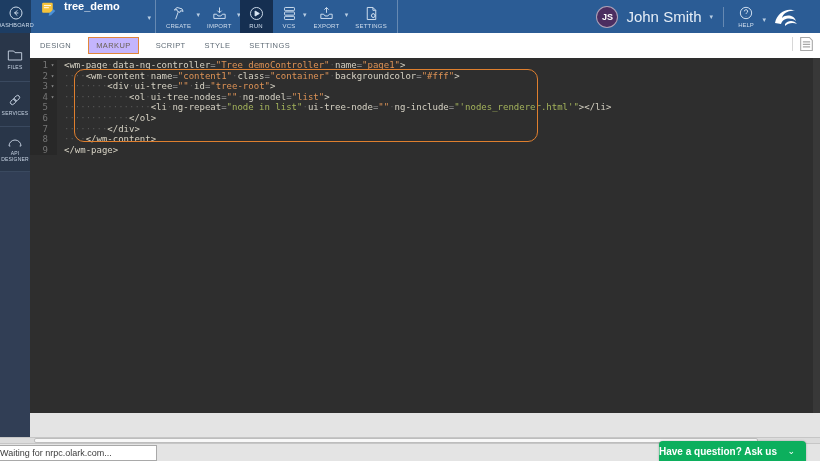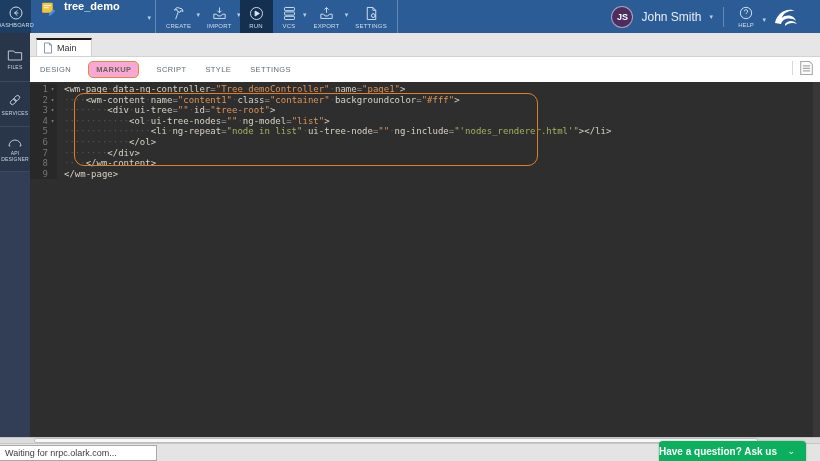--- a/index.html
+++ b/index.html
@@ -15,41 +15,41 @@
   .caret { color:#b9cee3; font-size:7px; line-height:1; }
   .proj .caret { position:absolute; right:2px; top:14px; }
   .tbtn { position:relative; display:flex; flex-direction:column; align-items:center; justify-content:center; gap:1px; padding:0 8px; cursor:pointer; }
   .tbtn .lbl { font-size:6px; color:#cfdded; letter-spacing:.2px; }
   .tbtn .caret { position:absolute; right:-1px; top:11px; }
   .tbtn.active { background:#152f51; }
   .tb-divider { width:1px; background:rgba(255,255,255,.28); margin:0 2px; }
   .tb-right { margin-left:auto; display:flex; align-items:center; gap:8px; padding-right:20px; }
   .avatar { width:22px; height:22px; border-radius:50%; background:#4b2d60; border:1px solid rgba(255,255,255,.55);
             color:#fff; font-size:9px; font-weight:bold; display:flex; align-items:center; justify-content:center; }
-  .user-name { color:#e6eef7; font-size:12px; }
+  .user-name { color:#e6eef7; font-size:15px; }
   .help-btn { position:relative; display:flex; flex-direction:column; align-items:center; gap:1px; padding:0 10px 0 4px; cursor:pointer; }
   .help-btn .lbl { font-size:6px; color:#cfdded; }
   .help-btn .caret { position:absolute; right:-2px; top:11px; }
   .logo { width:28px; height:28px; display:flex; align-items:center; justify-content:center; }
 
   
   .sidebar { position:absolute; top:33px; left:0; width:30px; height:404px; background:#313e55; }
   .side-item { height:45px; background:#293649; border-bottom:1px solid #3a495f; display:flex; flex-direction:column; align-items:center; justify-content:center; gap:2px; cursor:pointer; }
   .side-item:first-child { padding-top:4px; height:49px; }
   .side-item .lbl { font-size:5px; color:#c6d2e2; text-align:center; line-height:1.3; letter-spacing:.2px; }
 
   
   .main { position:absolute; top:33px; left:30px; width:790px; height:404px; }
   .tabstrip { height:24px; background:#e6e6e6; border-bottom:1px solid #d2d2d2; position:relative; }
   .tab { position:absolute; left:6px; bottom:0; height:18px; width:56px; background:#fff; border:1px solid #cfcfcf; border-bottom:none; border-top:2px solid #1c1c1c; display:flex; align-items:center; gap:4px; padding:0 6px; cursor:pointer; }
   .tab .lbl { font-size:9px; color:#333; }
 
   .subtabs { height:25px; background:#fff; display:flex; align-items:center; gap:15px; padding-left:8px; position:relative; }
   .subtab { font-size:7.5px; color:#5f6b76; letter-spacing:.4px; cursor:pointer; padding:3px 2px; }
-  .subtab.active { border:1.5px solid #e2873b; background:#f9a8d4; border-radius:5px; padding:3px 7px; color:#6b6257;font-weight:bold; }
+  .subtab.active { border:1.5px solid #e2873b; background:#c4b5fd; border-radius:0; padding:3px 7px; color:#6b6257; }
   .subtab-right { position:absolute; right:6px; top:3px; display:flex; align-items:center; gap:6px; }
   .v-divider { width:1px; height:14px; background:#d7d7d7; }
   .icon-btn { cursor:pointer; display:flex; align-items:center; }
 
   
   .editor { position:relative; height:355px; background:#2e2e2e; overflow:hidden; font-family:"DejaVu Sans Mono", monospace; }
   .editor-scrollcol { position:absolute; right:0; top:0; width:7px; height:100%; background:#383838; }
   .code-lines { padding-top:2px; }
   .cline { display:flex; height:10.6px; line-height:10.6px; font-size:9px; }
   .ln { width:18px; text-align:right; color:#757575; background:#282828; flex:none; }
@@ -60,21 +60,21 @@
   .seg-str { color:#de9356; }
   .seg-strg{ color:#a3b25b; }
   .seg-ws  { color:#565656; }
   .hl-box { position:absolute; left:44px; top:11px; width:464px; height:73px; border:1.5px solid #df7f2e; border-radius:10px; pointer-events:none; }
 
   
   .hscroll { position:absolute; left:0; top:437px; width:820px; height:7px; background:#dcdcdc; border-top:1px solid #c6c6c6; border-bottom:1px solid #c6c6c6; }
   .hthumb { position:absolute; left:34px; top:0; width:724px; height:5px; background:#f8f8f8; border:1px solid #bdbdbd; border-radius:2px; cursor:pointer; }
   .bottombar { position:absolute; left:0; top:444px; width:820px; height:17px; background:#e4e4e4; }
   .ghost-icon { position:absolute; top:2px; width:11px; height:10px; border:1px solid #c9c9c9; border-radius:1px; }
-  .statusbox { position:absolute; left:0; top:1px; width:157px; height:16px; background:#fff; border:1px solid #a9a9a9; border-left:none; display:flex; align-items:center; padding-left:5px; }
+  .statusbox { position:absolute; left:0; top:1px; width:157px; height:16px; background:#fff; border:1px solid #a9a9a9; border-left:none; display:flex; align-items:center; }
   .statusbox .txt { font-size:9px; color:#3c3c3c; }
   .chatbtn { position:absolute; right:14px; bottom:0; width:147px; height:20px; background:#0caf5d; border-radius:4px 4px 0 0; display:flex; align-items:center; cursor:pointer; box-shadow:0 0 2px rgba(0,0,0,.3); }
   .chatbtn .lbl { color:#fff; font-size:10px; font-weight:600; }
   .chatbtn .chev { color:#fff; font-size:9px; margin-left:auto; padding-right:11px; }
 
   svg { display:block; }
 </style>
 </head>
 <body>
 
@@ -220,31 +220,20 @@
           <svg width="16" height="12" viewBox="0 0 24 16" fill="none" stroke="#c6d2e2" stroke-width="1.4">
             <path d="M3 14 a9 9 0 0 1 18 0"></path>
             <path d="M3 14 h2 M19 14 h2"></path>
           </svg>
         </span>
       <span class="lbl">API DESIGNER</span>
     </div>
   </div>
 
   <div class="main">
-    <div class="tabstrip">
-      <div class="tab">
-        <span>
-            <svg width="10" height="12" viewBox="0 0 20 24" fill="none" stroke="#7a8ba0" stroke-width="1.8">
-              <path d="M3 2 h10 l4 4 v16 h-14 z"></path>
-              <path d="M13 2 v4 h4"></path>
-            </svg>
-          </span>
-        <span class="lbl">Main</span>
-      </div>
-    </div>
 
     <div class="subtabs">
       <span class="subtab">DESIGN</span>
       <span class="subtab active">MARKUP</span>
       <span class="subtab">SCRIPT</span>
       <span class="subtab">STYLE</span>
       <span class="subtab">SETTINGS</span>
       <span class="subtab-right">
         <span class="v-divider"></span>
         <span class="icon-btn">

